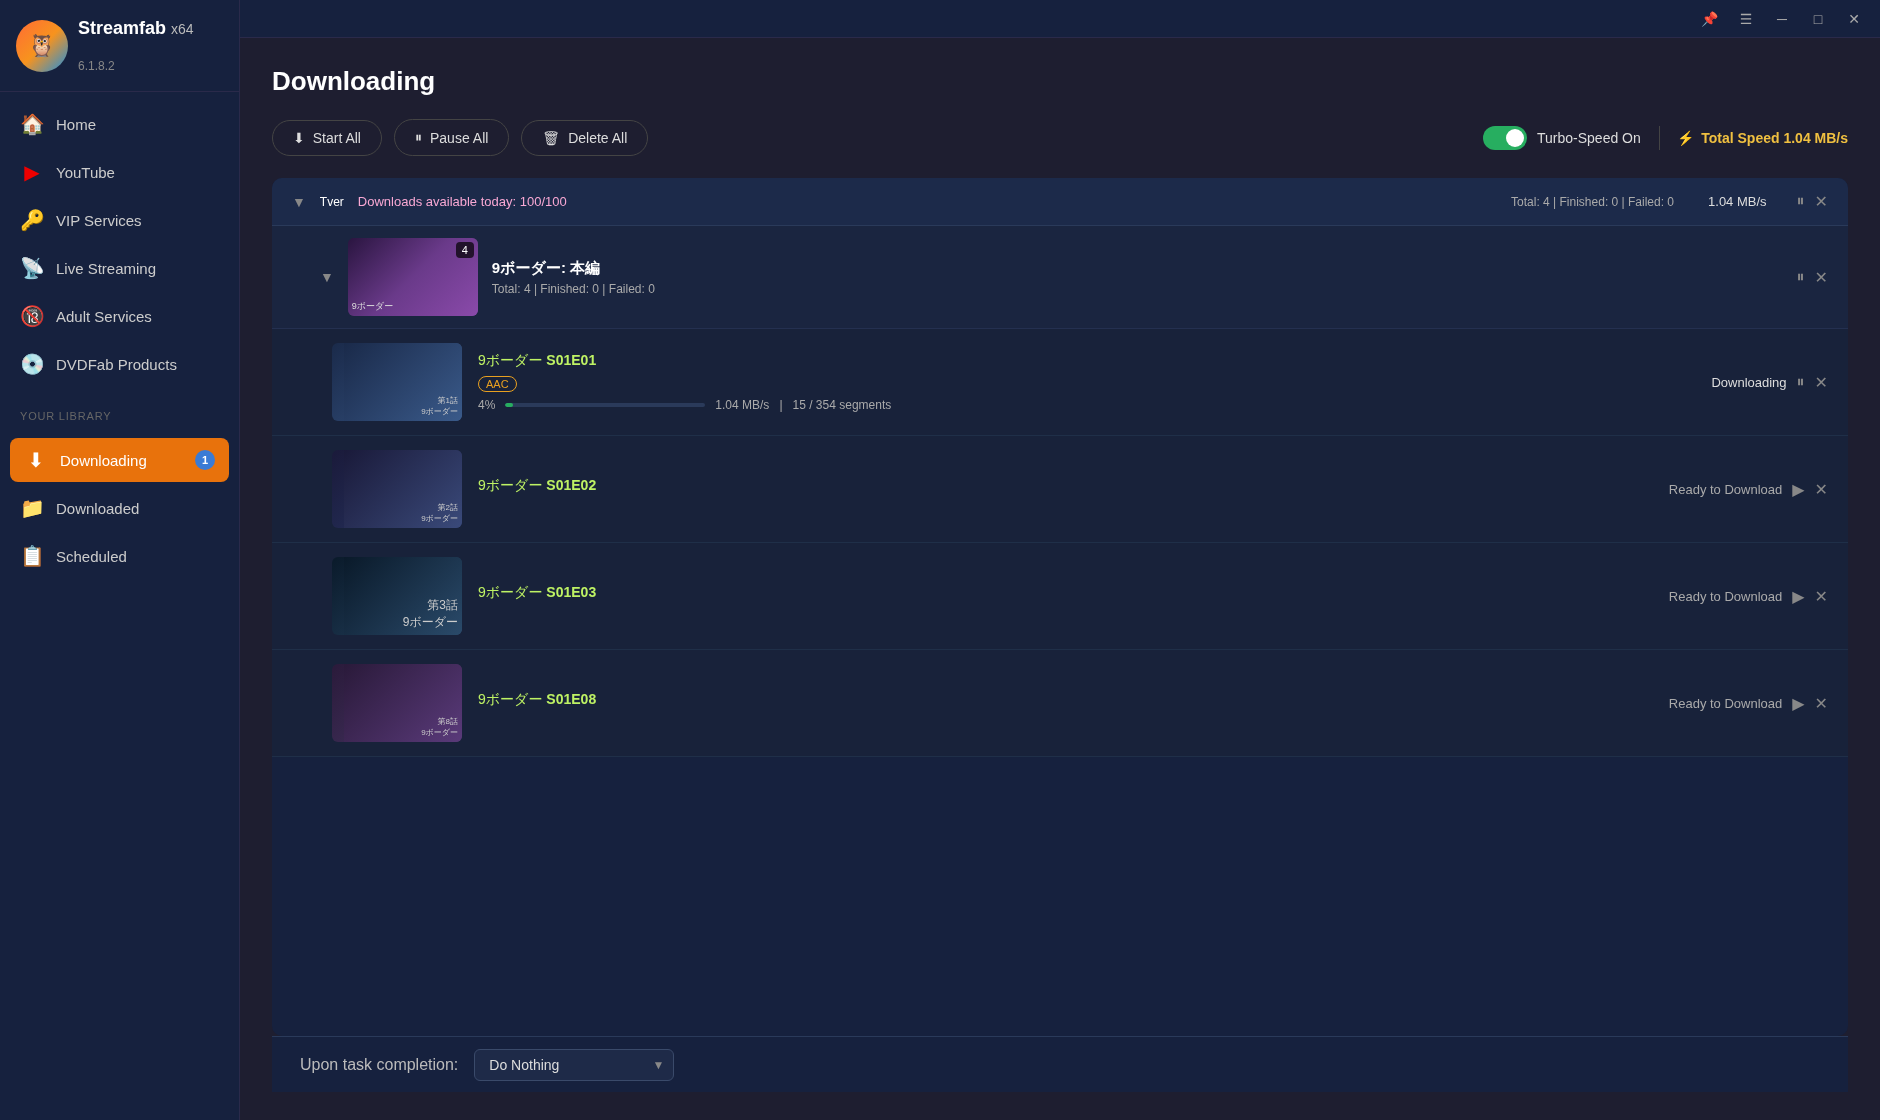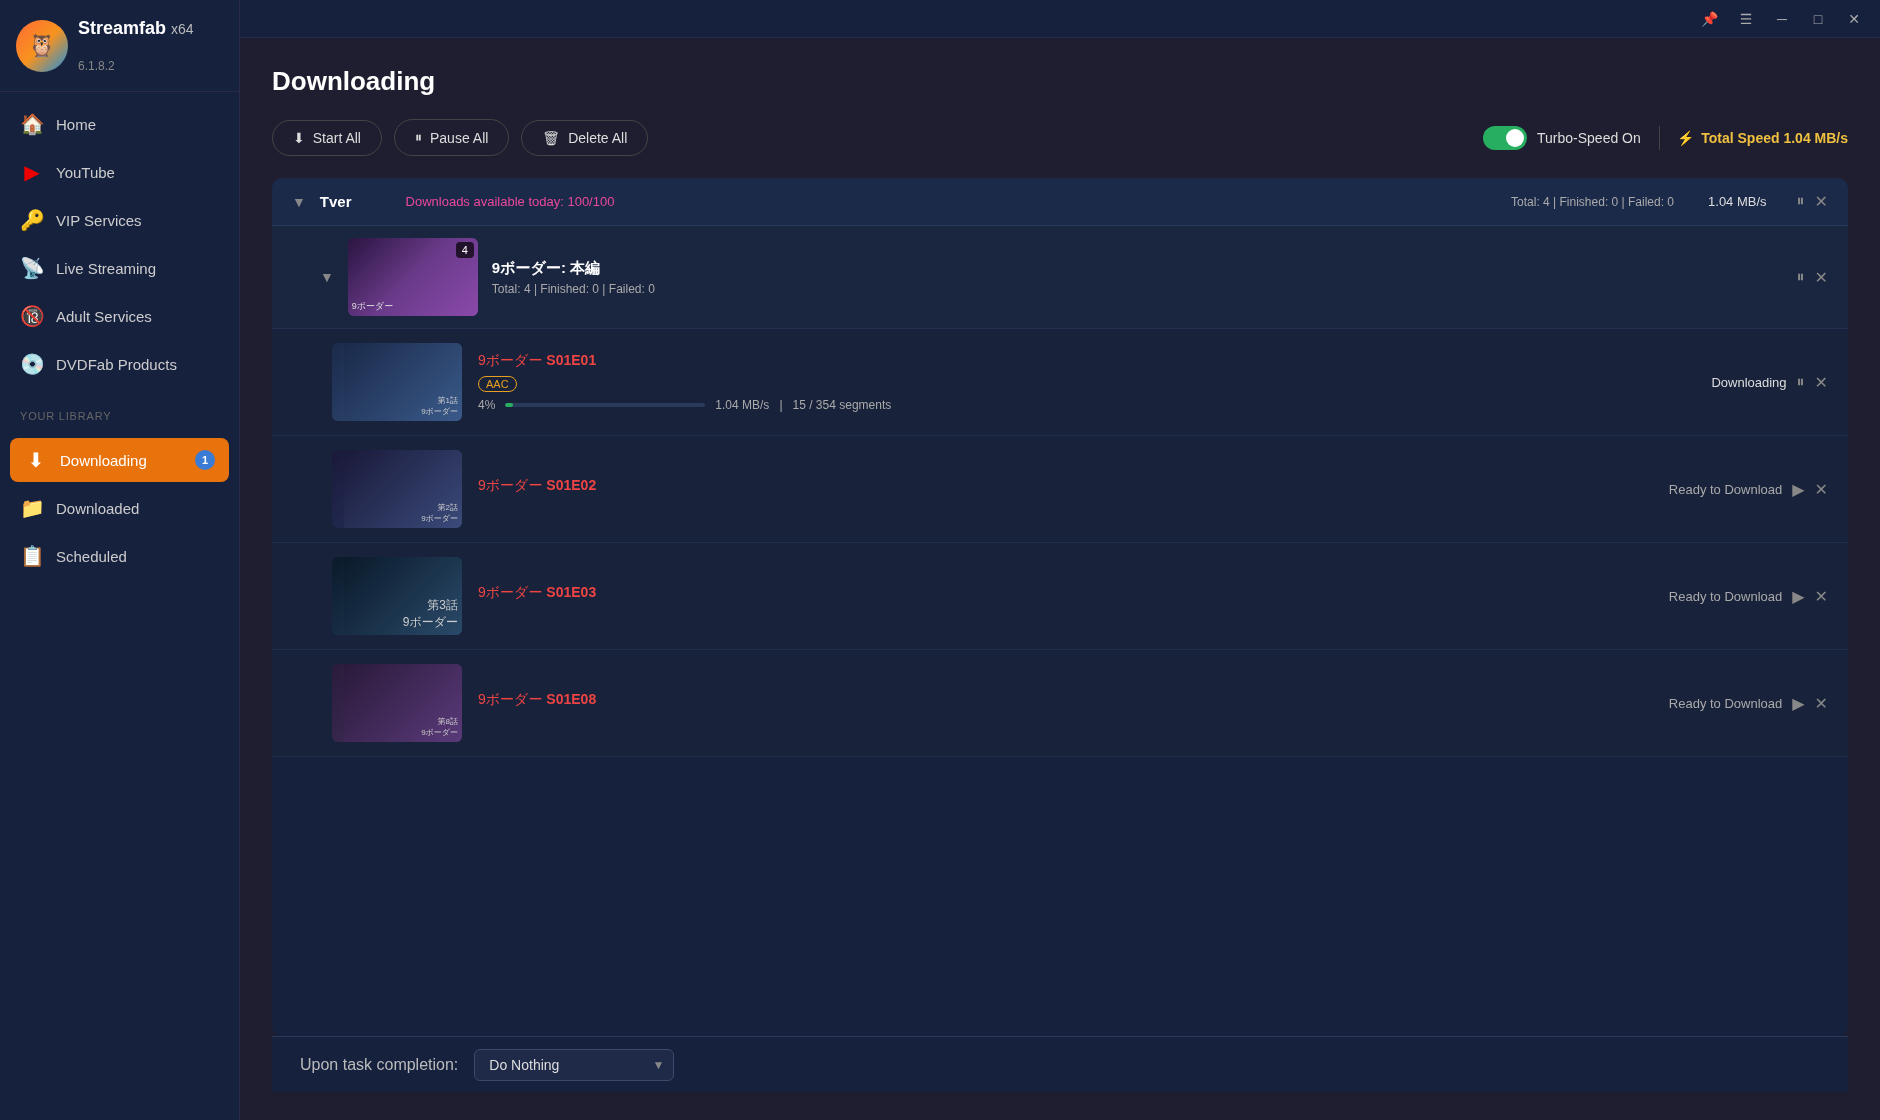--- a/index.html
+++ b/index.html
@@ -193,22 +193,22 @@
     
     .group-header {
       display: flex;
       align-items: center;
       padding: 14px 20px;
       background: #1c2a4a;
       gap: 14px;
       border-bottom: 1px solid #2a3a5a;
     }
     .group-arrow { font-size: 14px; color: #888; cursor: pointer; }
-    .group-name { font-size: 15px; font-weight: 700; color: #fff; }
-    .group-avail { font-size: 13px; color: #ec4899; margin-left: 40px; }
+    .group-name { font-size: 12px; font-weight: 400; color: #fff; }
+    .group-avail { font-size: 13px; color: #f9a8d4; }
     .group-spacer { flex: 1; }
     .group-stats { font-size: 12px; color: #aaa; }
     .group-speed { font-size: 13px; color: #ddd; margin-left: 20px; }
     .group-actions { display: flex; gap: 10px; margin-left: 16px; }
     .icon-btn { cursor: pointer; color: #888; font-size: 16px; }
 
     
     .series-row {
       display: flex;
       align-items: center;
@@ -271,21 +271,21 @@
       position: relative;
       padding-left: 12px;
     }
     
     .ep-thumb-1 { background: linear-gradient(135deg, #1a2a4a, #3a5a8a); }
     .ep-thumb-2 { background: linear-gradient(135deg, #1a1a3a, #2a3a6a); }
     .ep-thumb-3 { background: linear-gradient(135deg, #0a1a2a, #2a4a6a); }
     .ep-thumb-4 { background: linear-gradient(135deg, #2a1a3a, #4a3a6a); }
 
     .ep-info { flex: 1; }
-    .ep-title { font-size: 14px; color: #ef4444; margin-bottom: 6px; }
+    .ep-title { font-size: 14px; color: #bef264; margin-bottom: 6px; }
     .ep-title strong { font-weight: 700; }
     .ep-badges { display: flex; align-items: center; gap: 8px; margin-bottom: 6px; }
     .badge-aac {
       border: 1.5px solid #e8a020;
       color: #e8a020;
       font-size: 11px;
       padding: 1px 7px;
       border-radius: 10px;
     }
     .ep-progress-row {

